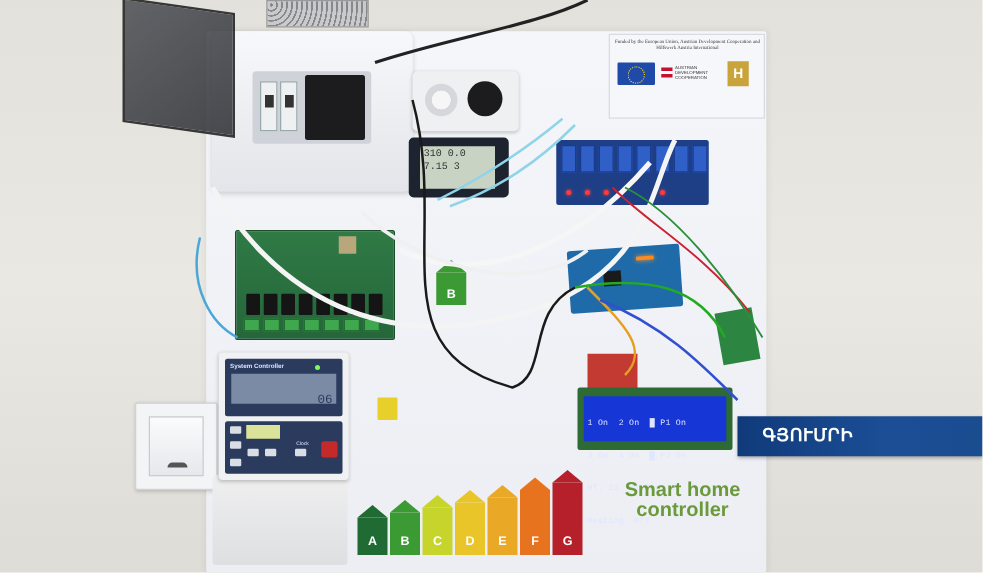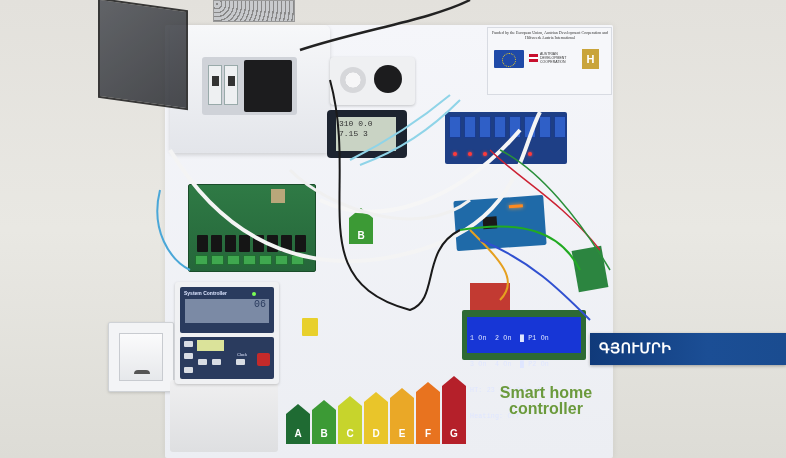--- a/index.html
+++ b/index.html
@@ -45,21 +45,21 @@
   .proto{left:575px;top:248px;width:30px;height:42px;background:#2c8540;transform:rotate(-10deg)}
   .redboard{left:470px;top:283px;width:40px;height:30px;background:#c23a32}
   
   .lcd{left:462px;top:310px;width:124px;height:50px;background:#2d6a34;border-radius:2px}
   .lcd-screen{left:5px;top:7px;width:114px;height:36px;background:#1736d6;font-family:"Liberation Mono",monospace;font-size:6.6px;line-height:8.6px;color:#dfe6ff;padding:1px 3px;white-space:pre;letter-spacing:.2px}
   
   .sysctl{left:175px;top:282px;width:104px;height:102px;background:#f0f1f3;border-radius:3px;box-shadow:0 1px 3px rgba(0,0,0,.2)}
   .sysctl-top{left:5px;top:5px;width:94px;height:46px;background:#2a3b5e;border-radius:2px}
   .sysctl-title{left:4px;top:3px;font-size:5px;color:#dbe4ff;font-weight:bold}
   .sysctl-led{left:72px;top:5px;width:4px;height:4px;border-radius:50%;background:#7bff55}
-  .sysctl-display{left:5px;top:12px;width:84px;height:24px;background:#7b8aa5;font-family:"Liberation Mono",monospace;font-size:10px;color:#2a3b5e;text-align:right;padding:0 3px 0 0}
+  .sysctl-display{left:5px;top:12px;width:84px;height:24px;background:#7b8aa5;font-family:"Liberation Mono",monospace;font-size:10px;color:#2a3b5e;text-align:right;padding:16px 3px 0 0}
   .sysctl-bottom{left:5px;top:55px;width:94px;height:42px;background:#2a3b5e;border-radius:2px}
   .sysctl-yellow{left:17px;top:3px;width:27px;height:11px;background:#dbe39a}
   .sysctl-red{left:77px;top:16px;width:13px;height:13px;background:#c42a2a;border-radius:2px}
   .sysctl-btn{width:9px;height:6px;background:#d9dde4;border-radius:1px}
   .sysctl-label{left:57px;top:15px;font-size:4px;color:#dfe6ff}
   .sysctl-base{left:170px;top:380px;width:108px;height:72px;background:linear-gradient(180deg,#efeff0,#dedfe1);border-radius:3px}
   .switch{left:108px;top:322px;width:66px;height:70px;background:#f3f4f6;border:1px solid #cfd2d6;border-radius:2px;box-shadow:0 1px 3px rgba(0,0,0,.15)}
   .switch-rocker{left:10px;top:10px;width:44px;height:48px;background:linear-gradient(180deg,#fbfbfc,#e6e8eb);border:1px solid #c8cbd0}
   .switch-mark{left:14px;top:36px;width:16px;height:4px;border-radius:8px 8px 0 0;background:#555}
   
@@ -67,21 +67,21 @@
   .house{position:absolute;bottom:0}
   .house .roof{position:absolute;top:0;left:0;width:0;height:0;border-left:12px solid transparent;border-right:12px solid transparent}
   .house .body{position:absolute;left:0;bottom:0;width:24px}
   .house .letter{position:absolute;left:0;width:24px;text-align:center;color:#fff;font-weight:bold;font-size:10px}
   .energy-wrap{left:286px;top:374px;width:186px;height:70px}
   .title-label{left:490px;top:385px;width:112px;text-align:center;font-weight:bold;font-size:16px;line-height:16px;color:#6b9a3c}
   
   svg.wires{position:absolute;left:0;top:0}
   
   .caption{left:590px;top:333px;width:196px;height:32px;background:linear-gradient(90deg,#103a7a,#1b4e95 60%,#1a4c90);box-shadow:0 1px 3px rgba(0,0,0,.3)}
-  .caption-text{left:9px;top:7px;color:#fff;font-size:14px;font-weight:bold;letter-spacing:.5px}
+  .caption-text{left:20px;top:7px;color:#fff;font-size:14px;font-weight:bold;letter-spacing:.5px}
   .tag{left:302px;top:318px;width:16px;height:18px;background:#e8d02c;border-radius:1px}
 </style>
 </head>
 <body>
 
 <div class="abs board"></div>
 
 <div class="abs switch">
   <div class="abs switch-rocker">
     <div class="abs switch-mark"></div>

